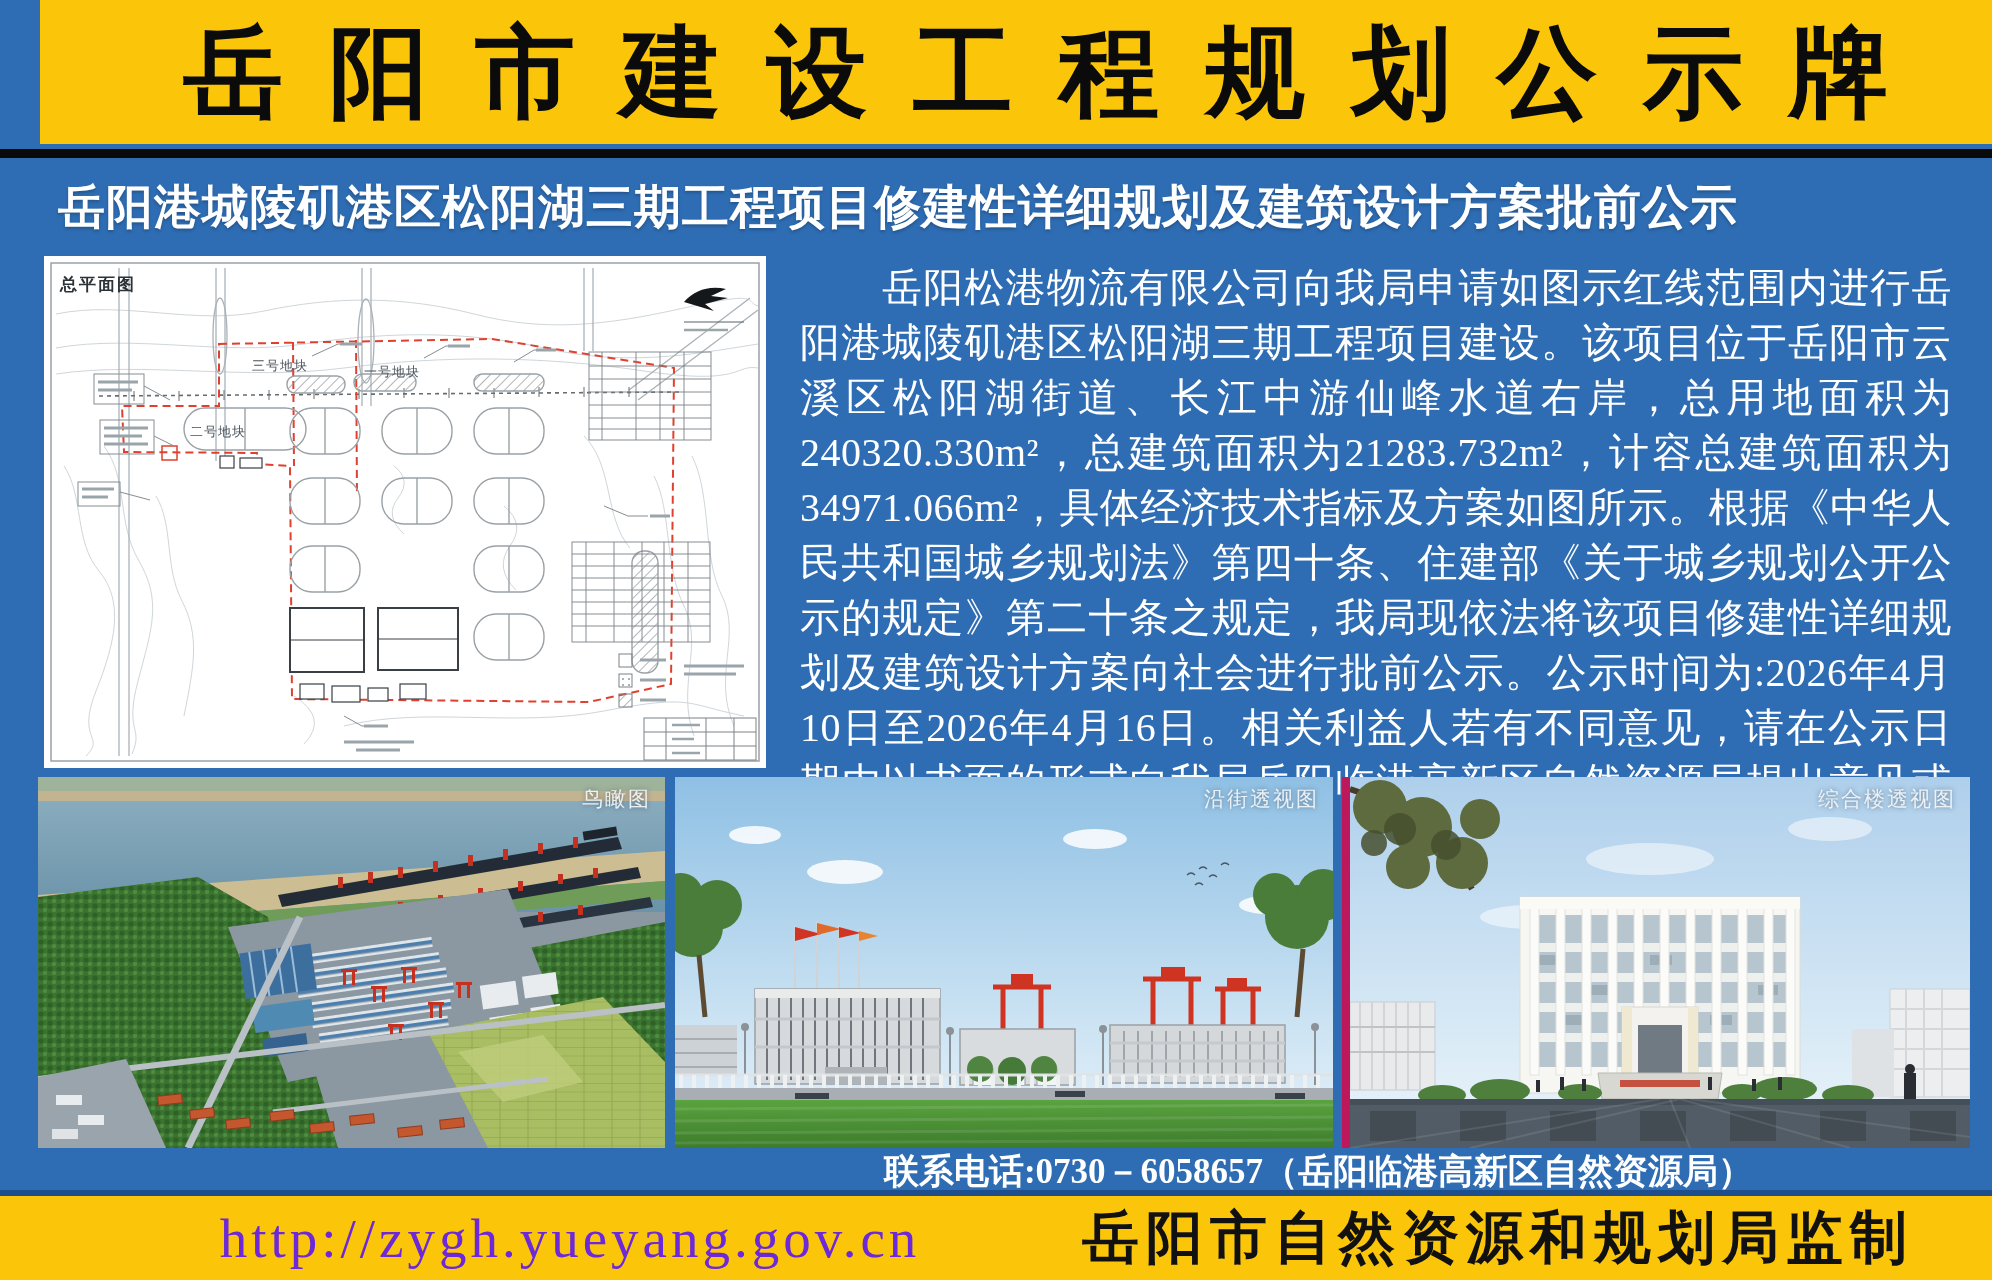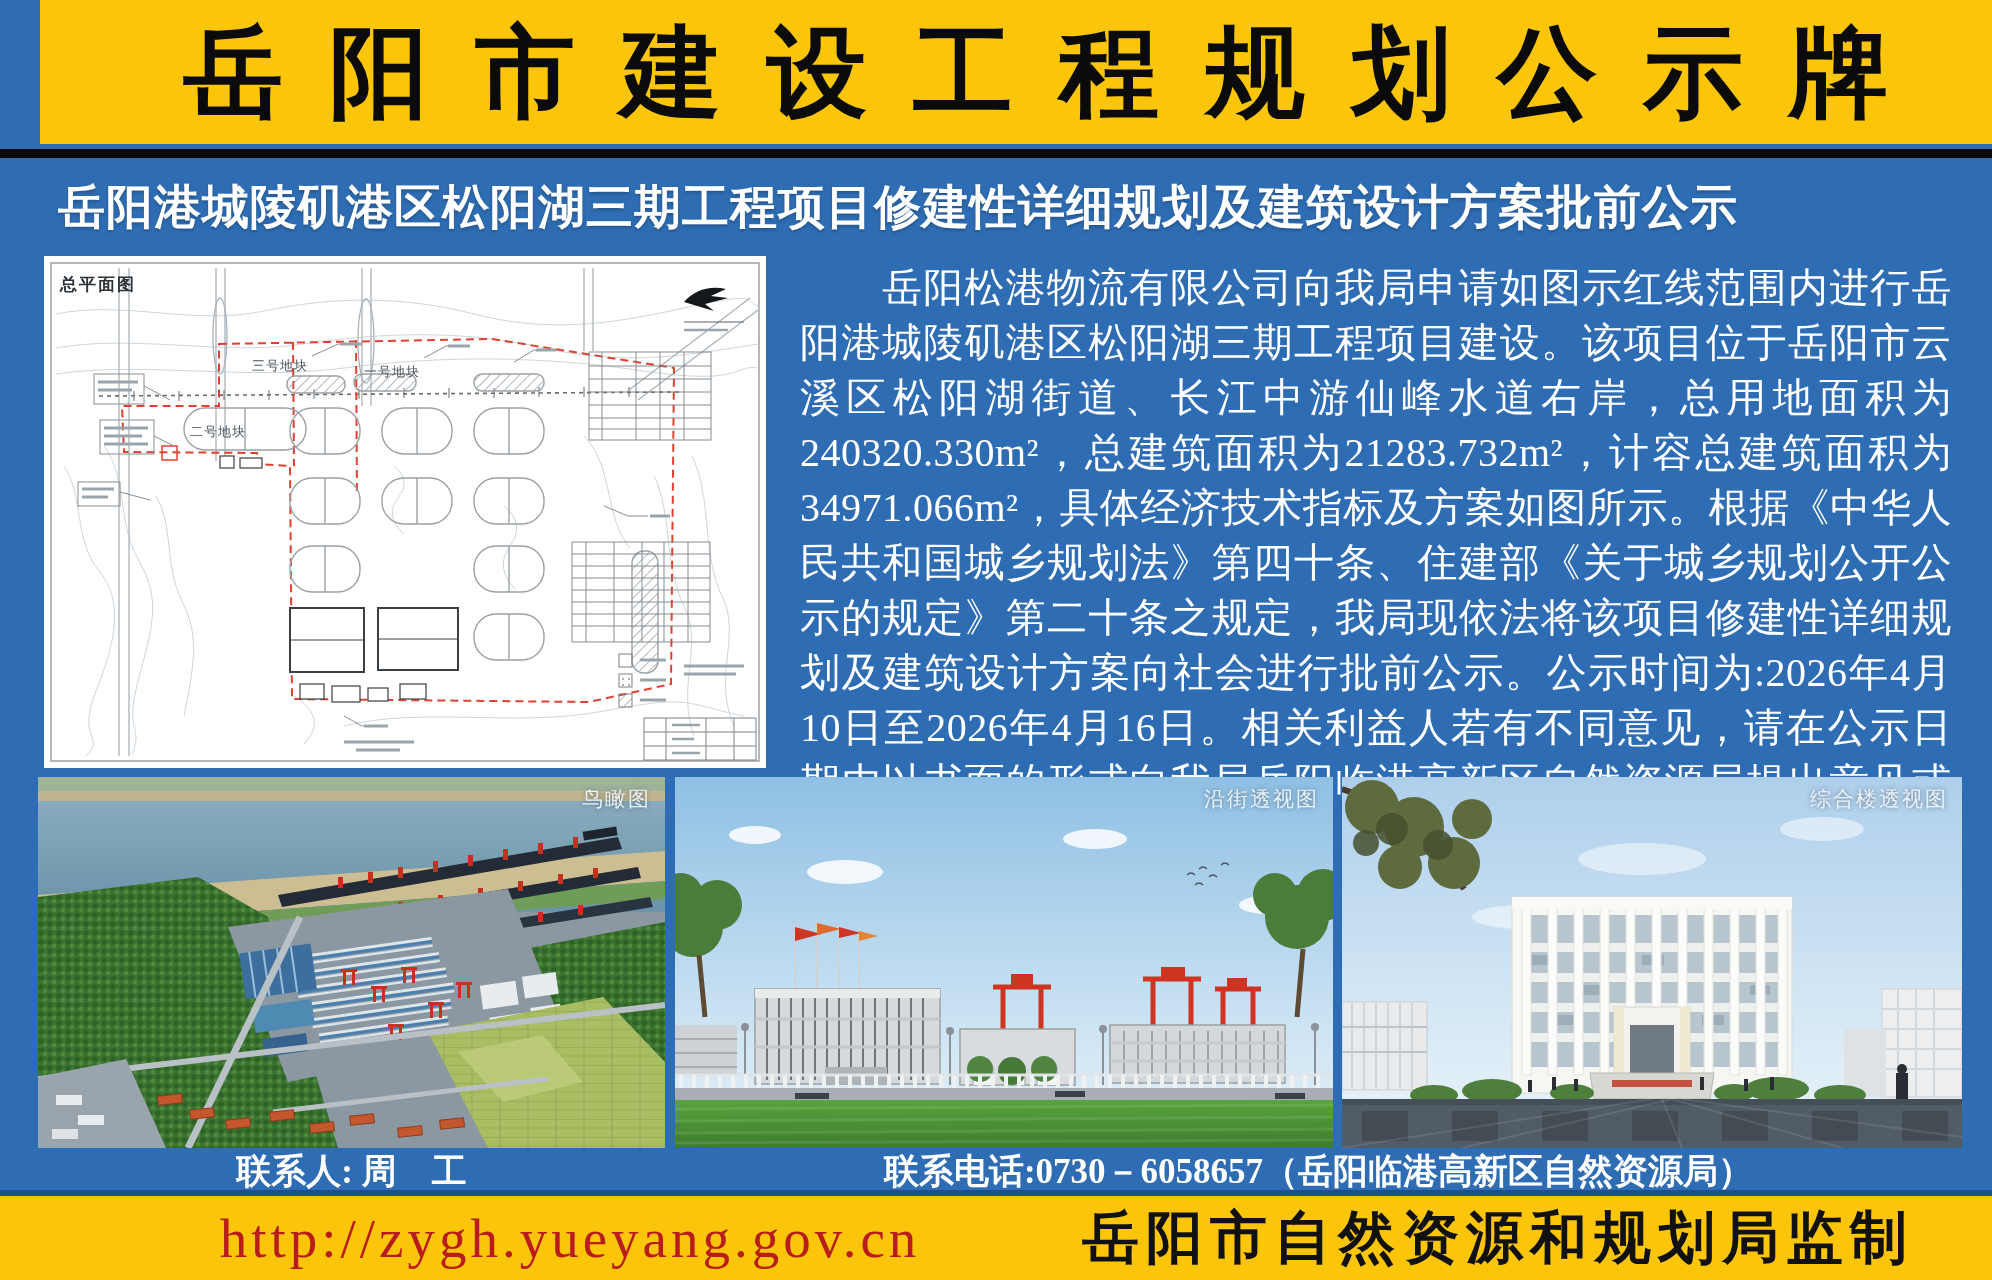--- a/index.html
+++ b/index.html
@@ -38,42 +38,42 @@
     position:absolute;left:800px;top:260px;width:1152px;height:500px;
     color:#ffffff;font-family:"Liberation Serif", serif;
     font-size:40px;line-height:55px;text-align:justify;
     text-indent:82px;font-weight:500;letter-spacing:.5px;
   }
   
   .render{position:absolute;top:777px;height:371px;overflow:hidden;background:#be185d;}
   .render svg{display:block;}
   .render1{left:38px;width:627px;}
   .render2{left:675px;width:658px;}
-  .render3{left:1342px;width:620px;}
+  .render3{left:1342px;width:620px;padding-left:8px;}
   .render-label{
     position:absolute;top:8px;right:14px;
     font-size:21px;color:rgba(243,247,250,.92);letter-spacing:2px;
     font-family:"Liberation Serif", serif;
     text-shadow:0 0 5px rgba(50,70,95,.65);white-space:nowrap;
   }
   
   .contact{
     position:absolute;top:1150px;height:42px;color:#ffffff;
     font-family:"Liberation Serif", serif;font-weight:bold;font-size:35px;
     display:flex;align-items:center;justify-content:center;white-space:nowrap;
   }
   .contact.person{left:38px;width:627px;}
   .contact.phone{left:675px;width:1287px;}
   
   .navy-rule{position:absolute;left:0;top:1190px;width:1992px;height:6px;background:#1F4E8C;}
   .footer{position:absolute;left:0;top:1196px;width:1992px;height:84px;background:#FBC60A;}
   .footer-url{
     position:absolute;left:130px;top:0;width:880px;height:84px;
     display:flex;align-items:center;justify-content:center;
-    font-family:"Liberation Serif", serif;font-size:55px;color:#b91c1c;
+    font-family:"Liberation Serif", serif;font-size:55px;color:#6d28d9;
     letter-spacing:4px;white-space:nowrap;
   }
   .footer-supervisor{
     position:absolute;left:1048px;top:0;width:900px;height:84px;
     display:flex;align-items:center;justify-content:center;
     font-family:"Liberation Serif", serif;font-weight:bold;
     font-size:57px;color:#111111;letter-spacing:7px;white-space:nowrap;
   }
 </style>
 </head>
@@ -788,21 +788,20 @@
             <line x1="120" y1="371" x2="330" y2="322"></line>
           <line x1="340" y1="371" x2="320" y2="322"></line>
             <line x1="500" y1="371" x2="330" y2="322"></line>
           <line x1="620" y1="360" x2="340" y2="322"></line>
         </g>
       </g>
     </svg>
     <span class="render-label">综合楼透视图</span>
   </div>
 
-  <div class="contact person">联系人: 周　工</div>
   <div class="contact phone">联系电话:0730－6058657（岳阳临港高新区自然资源局）</div>
 
   <div class="navy-rule"></div>
   <div class="footer">
     <div class="footer-url">http://zygh.yueyang.gov.cn</div>
     <div class="footer-supervisor">岳阳市自然资源和规划局监制</div>
   </div>
 
 </div>
 

